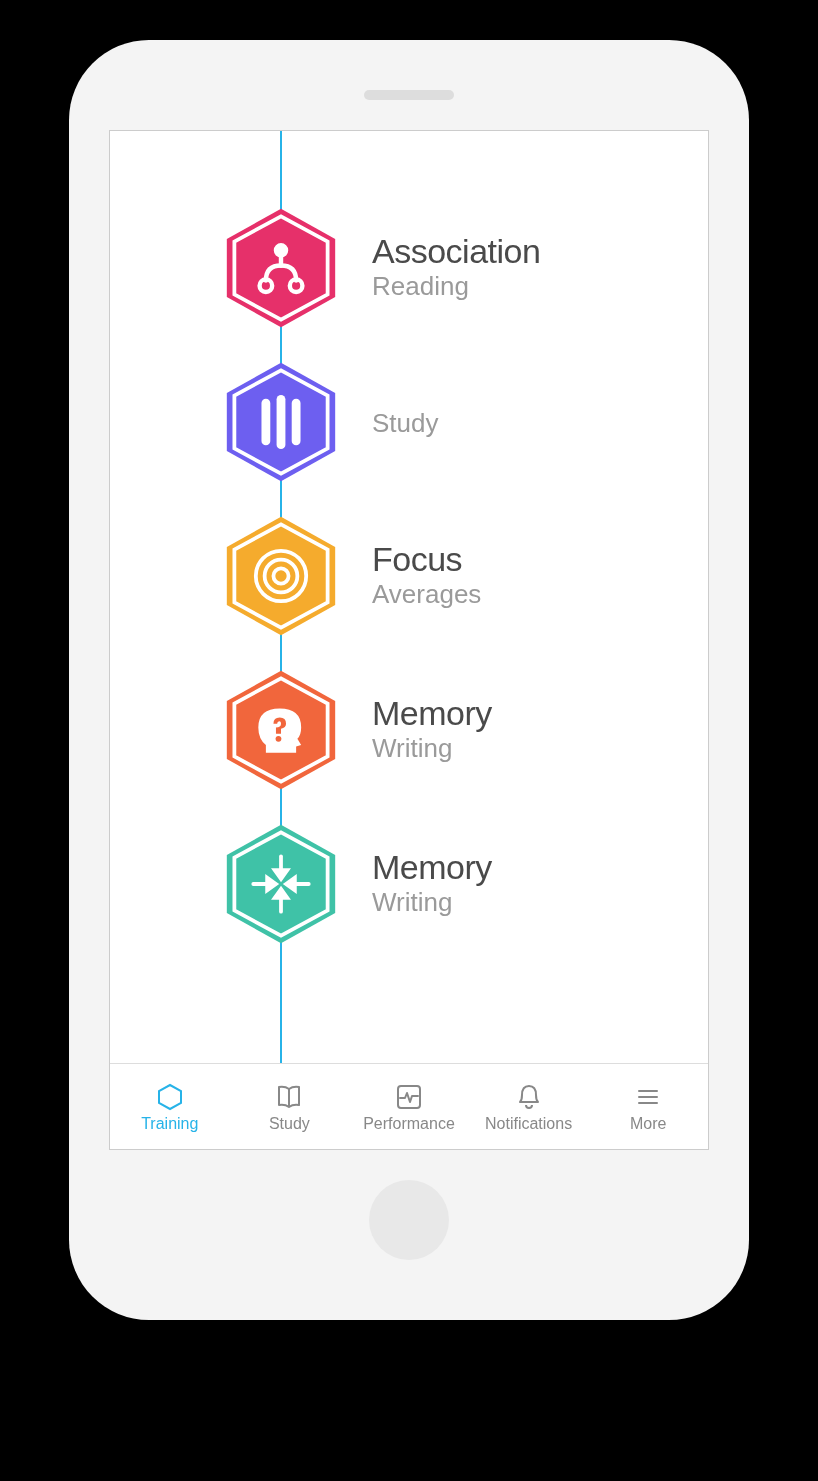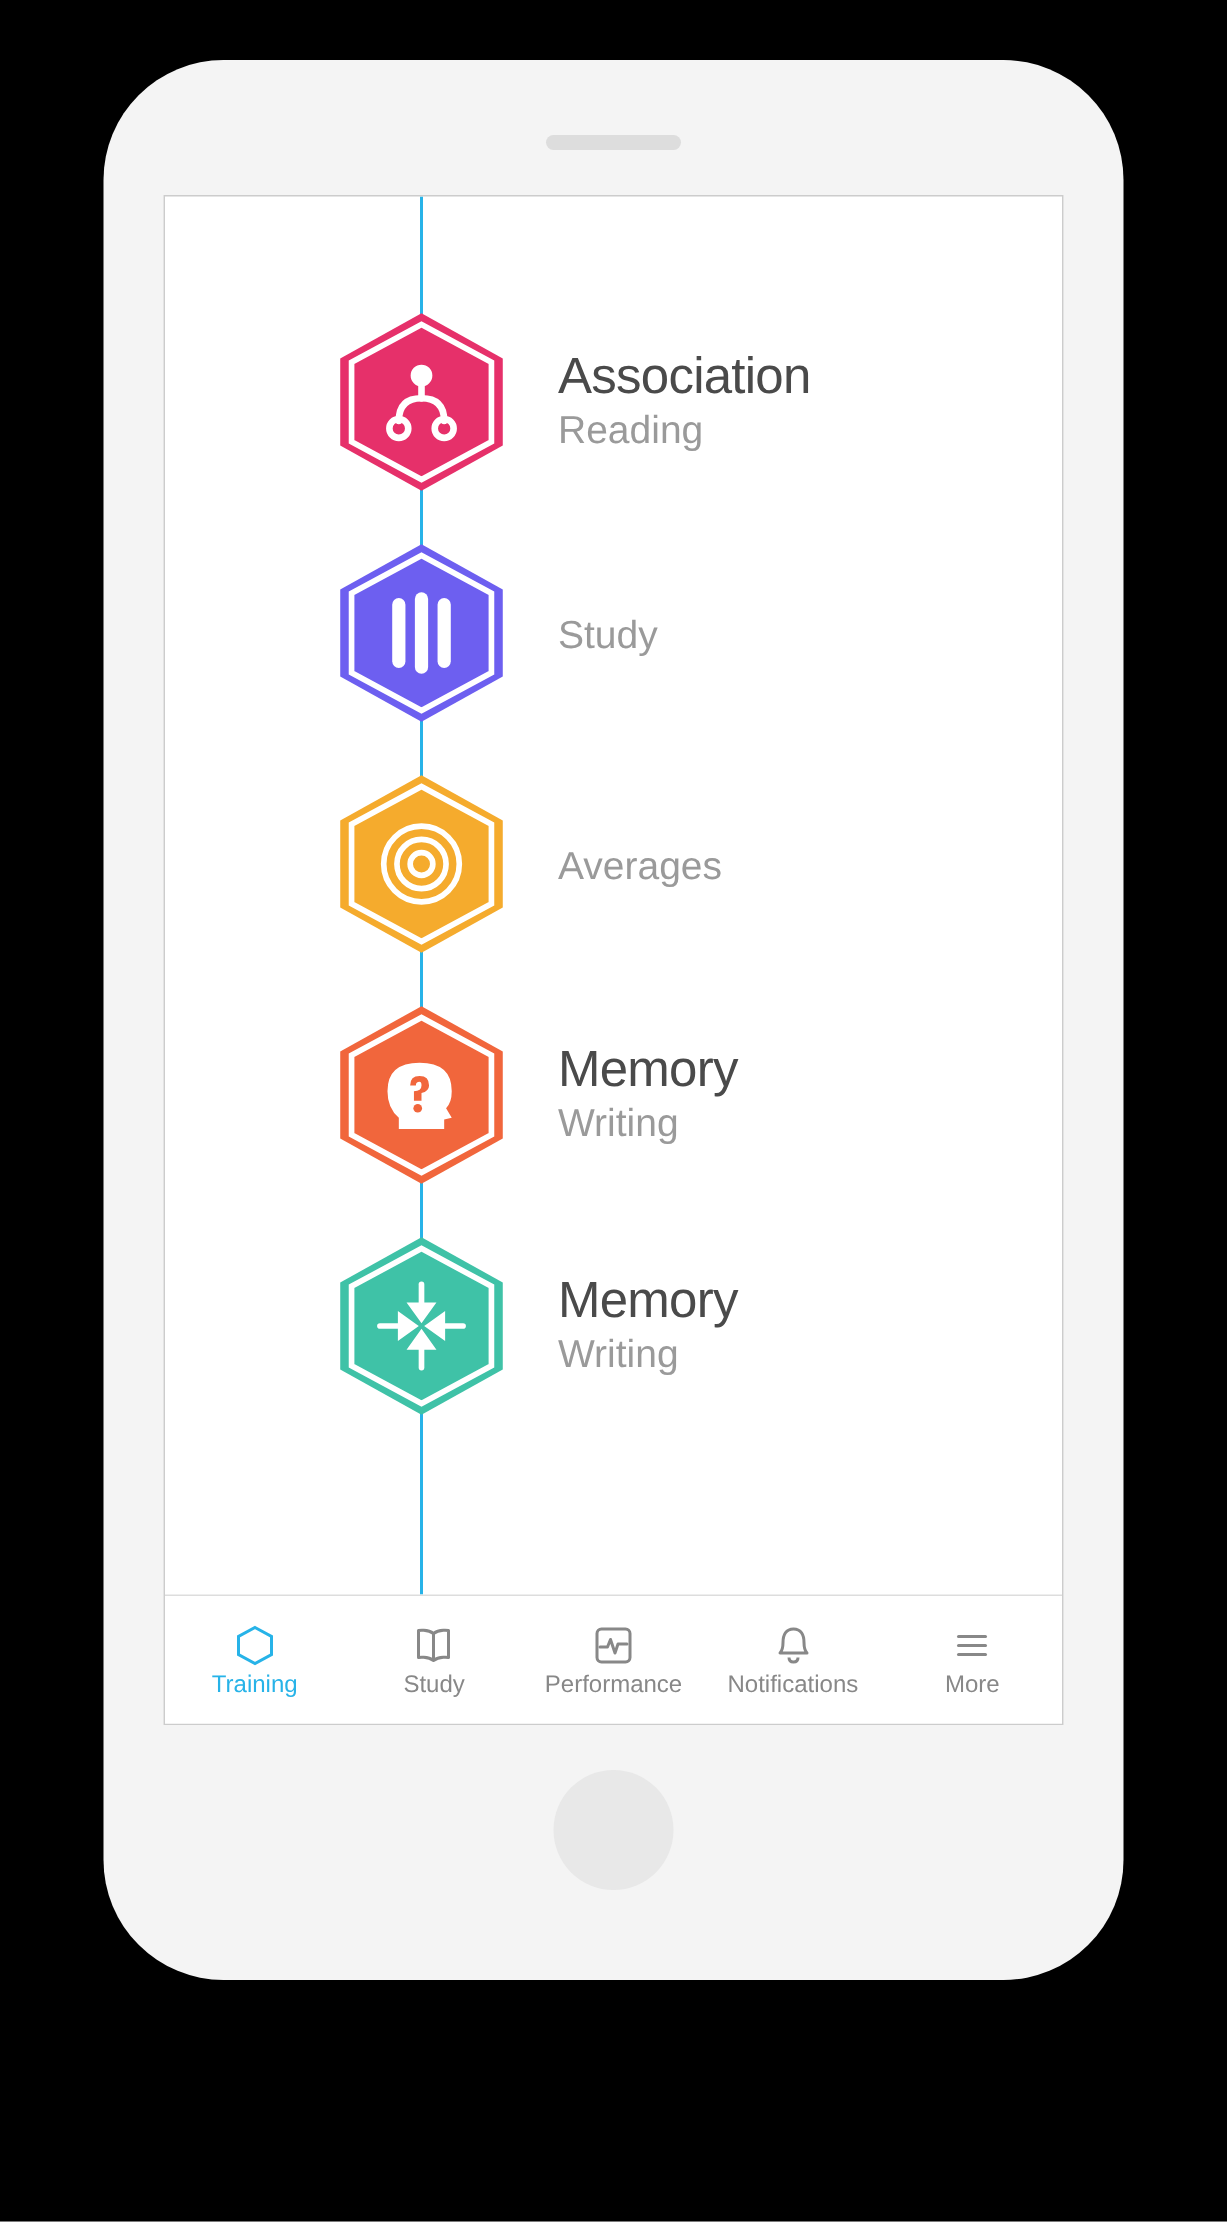--- a/index.html
+++ b/index.html
@@ -181,20 +181,21 @@
               <polygon points="50,3 93,27 93,73 50,97 7,73 7,27" fill="#f5ab2d"></polygon>
               <polygon points="50,9 87,29 87,71 50,91 13,71 13,29" fill="none" stroke="#fff" stroke-width="3"></polygon>
               <g stroke="#fff" fill="none">
                 <circle cx="50" cy="50" r="20" stroke-width="3"></circle>
                 <circle cx="50" cy="50" r="13" stroke-width="3"></circle>
                 <circle cx="50" cy="50" r="6" stroke-width="3"></circle>
               </g>
             </svg>
           </div>
           <div class="labels">
+            <div class="item-title">Focus</div>
             <div class="item-sub">Averages</div>
           </div>
         </div>
 
         <div class="item">
           <div class="hex">
             <svg viewBox="0 0 100 100">
               <polygon points="50,3 93,27 93,73 50,97 7,73 7,27" fill="#f1663c"></polygon>
               <polygon points="50,9 87,29 87,71 50,91 13,71 13,29" fill="none" stroke="#fff" stroke-width="3"></polygon>
               <path d="M38 68 L38 62 Q32 57 32 48 Q32 33 49 33 Q66 33 66 48 Q66 54 63 57 L66 62 L62 63 L62 68 Z" fill="#fff"></path>

